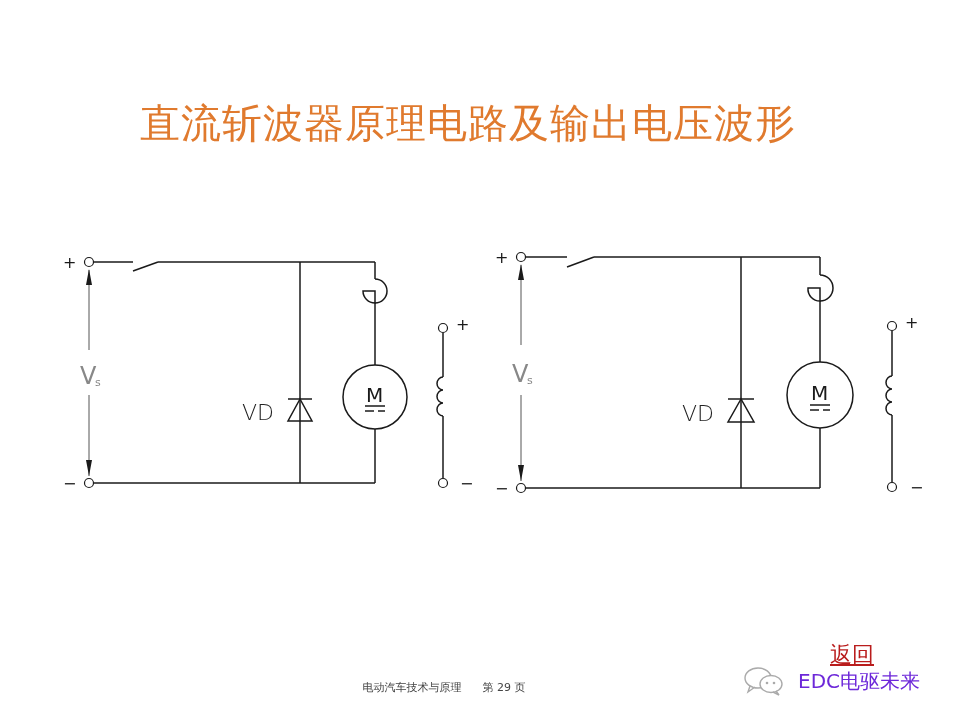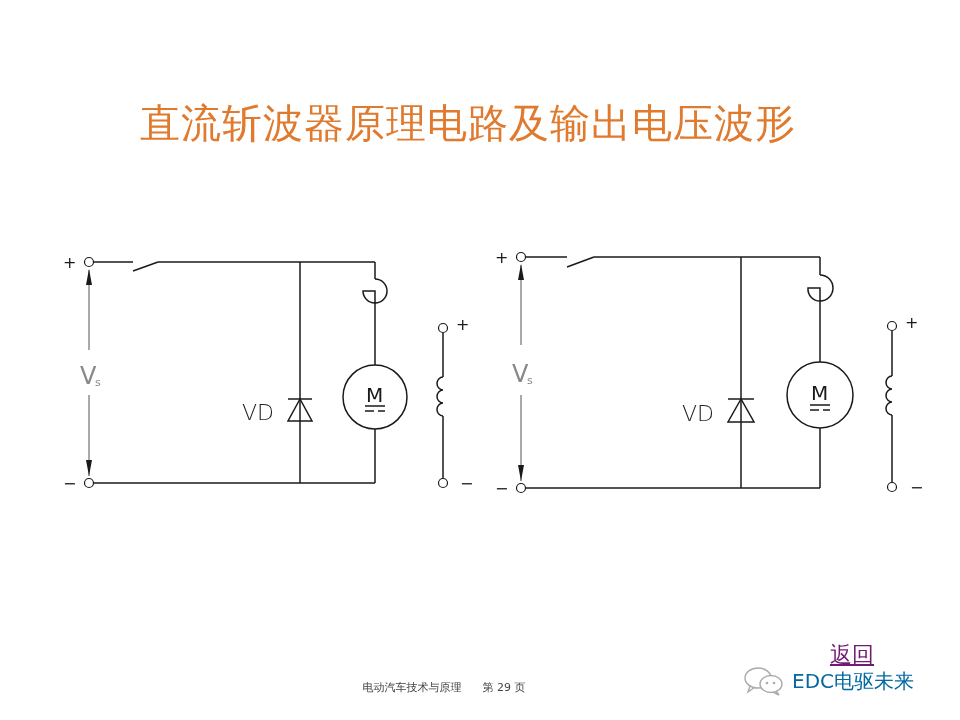--- a/index.html
+++ b/index.html
@@ -14,26 +14,26 @@
   .term { stroke: #1a1a1a; stroke-width: 1.2; fill: #ffffff; }
   .lbl { font-family: "DejaVu Sans", sans-serif; fill: #1a1a1a; }
   .vs { font-family: "DejaVu Sans", sans-serif; fill: #888; }
   .vd { font-family: "DejaVu Sans", sans-serif; fill: #222; font-weight: 100; }
   .footer {
     position: absolute; left: 0; top: 680px; width: 888px; text-align: center;
     font-size: 11px; color: #444; font-family: "DejaVu Sans", sans-serif;
   }
   .footer .sep { display: inline-block; width: 14px; }
   .back-link {
-    position: absolute; left: 830px; top: 640px; font-size: 22px; color: #701a75;
+    position: absolute; left: 830px; top: 640px; font-size: 22px; color: #b91c1c;
     text-decoration: underline; cursor: pointer; font-family: "DejaVu Sans", sans-serif;
   }
   .watermark {
-    position: absolute; left: 742px; top: 666px; font-size: 20px; color: #0369a1;
-    display: flex; align-items: center; gap: 6px; font-family: "DejaVu Sans", sans-serif;
+    position: absolute; left: 742px; top: 666px; font-size: 20px; color: #6d28d9;
+    display: flex; align-items: center; gap: 12px; font-family: "DejaVu Sans", sans-serif;
   }
   .watermark svg { display: block; }
 </style>
 </head>
 <body>
 
 <div class="slide-title">直流斩波器原理电路及输出电压波形</div>
 
 <svg class="circuit" width="960" height="720" viewBox="0 0 960 720">
   <defs>

